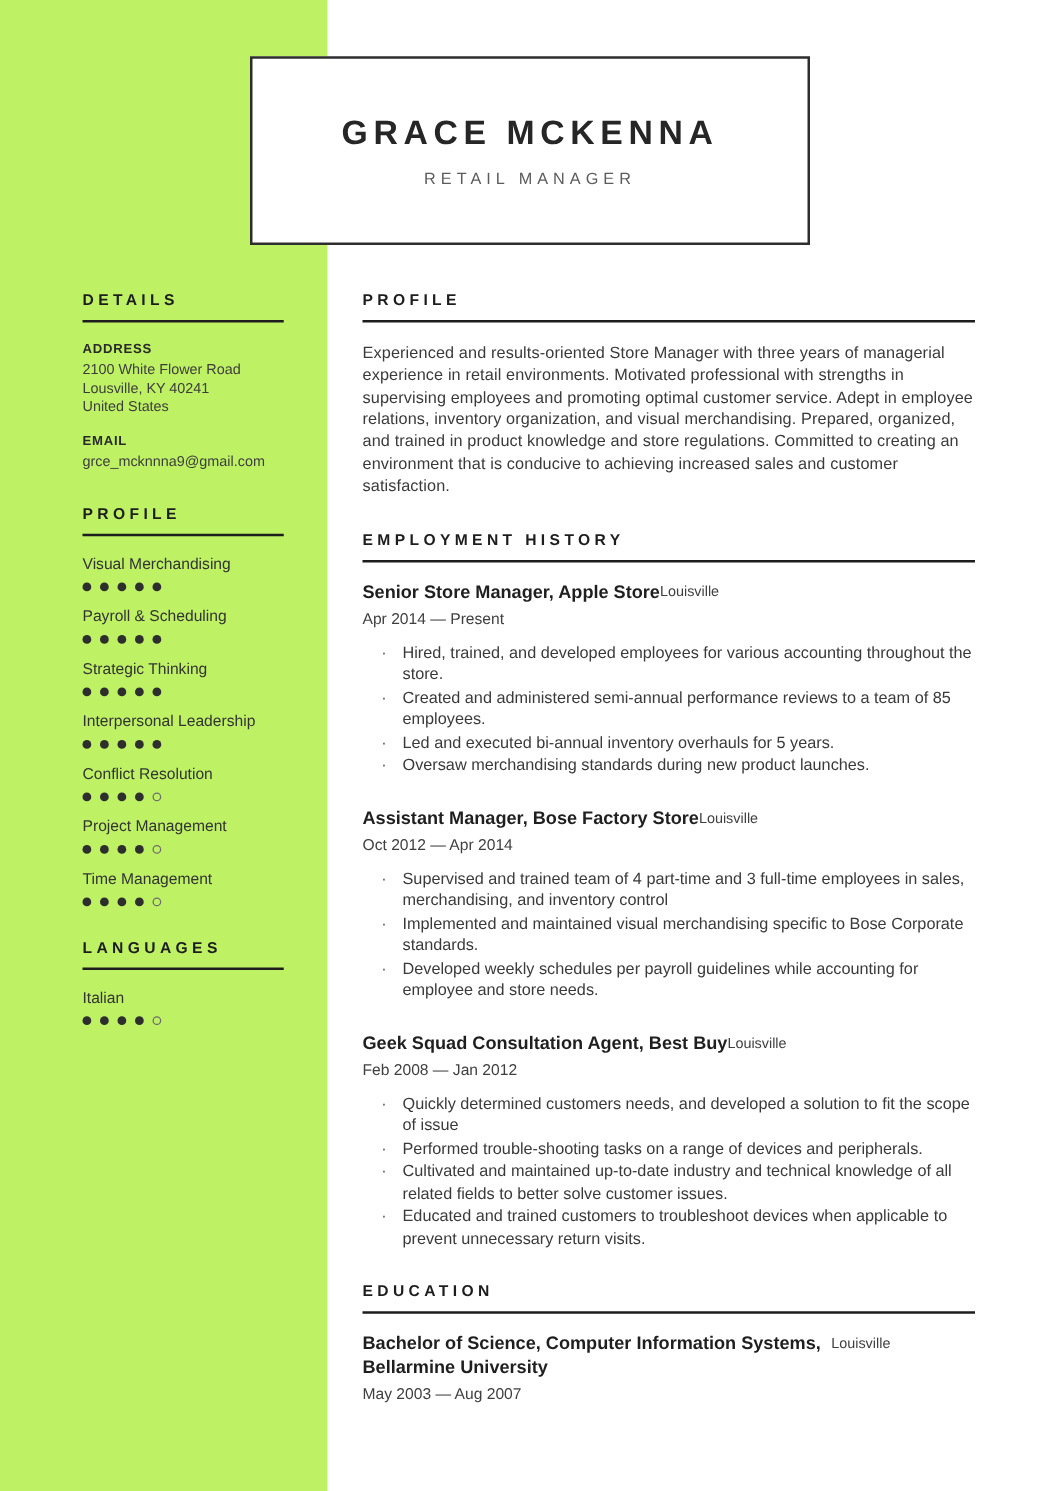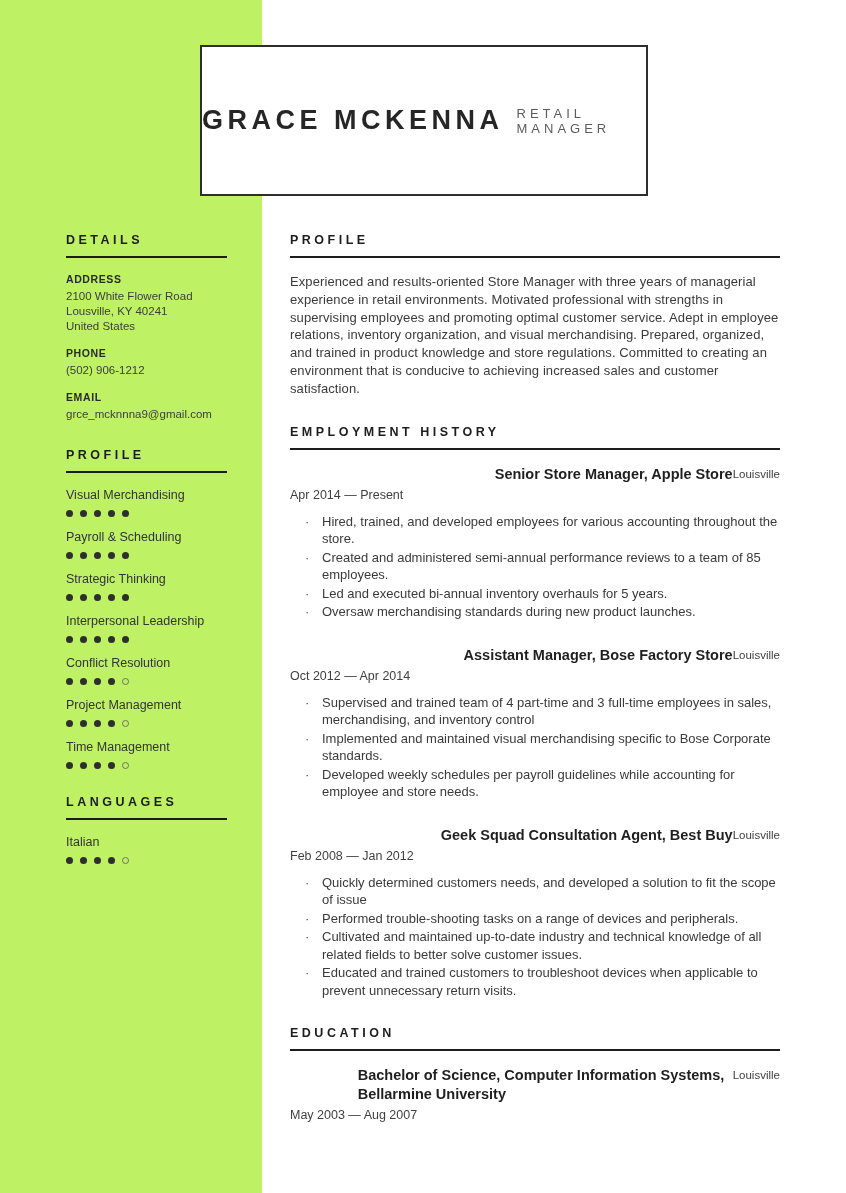--- a/index.html
+++ b/index.html
@@ -21,21 +21,21 @@
     width: 262px;
     background: #bef264;
     padding: 233px 35px 0 66px;
   }
   .header-box {
     position: absolute;
     left: 200px; top: 45px;
     width: 448px; height: 151px;
     background: #ffffff;
     border: 2px solid #2e2e2e;
-    display: flex; flex-direction: row;
+    display: flex; flex-direction: column;
     align-items: center; justify-content: center;
     gap: 13px;
     z-index: 2;
   }
   .person-name {
     font-size: 27px; font-weight: 700;
     letter-spacing: 4.5px;
     color: #262626;
     white-space: nowrap;
   }
@@ -95,21 +95,21 @@
   .main-section { margin-bottom: 27px; }
   .profile-text {
     font-size: 13px;
     line-height: 17.8px;
     color: #3a3a3a;
     letter-spacing: 0.1px;
   }
   .job { margin-bottom: 25px; }
   .entry-head {
     display: flex;
-    justify-content: flex-end;
+    justify-content: flex-start;
     align-items: flex-start;
   }
   .entry-title {
     font-size: 14.5px; font-weight: 700;
     color: #1f1f1f;
     line-height: 19px;
   }
   .edu-title { max-width: 375px; }
   .entry-loc {
     font-size: 11.5px;
@@ -151,24 +151,20 @@
     <section class="side-section">
       <h2 class="sec-head">DETAILS</h2>
 
       <div class="contact-group">
         <div class="contact-label">ADDRESS</div>
         <div class="contact-line">2100 White Flower Road</div>
         <div class="contact-line">Lousville, KY 40241</div>
         <div class="contact-line">United States</div>
       </div>
 
-      <div class="contact-group">
-        <div class="contact-label">PHONE</div>
-        <div class="contact-line">(502) 906-1212</div>
-      </div>
 
       <div class="contact-group">
         <div class="contact-label">EMAIL</div>
         <div class="contact-line">grce_mcknnna9@gmail.com</div>
       </div>
     </section>
 
     <section class="side-section">
       <h2 class="sec-head">PROFILE</h2>
       <div>

